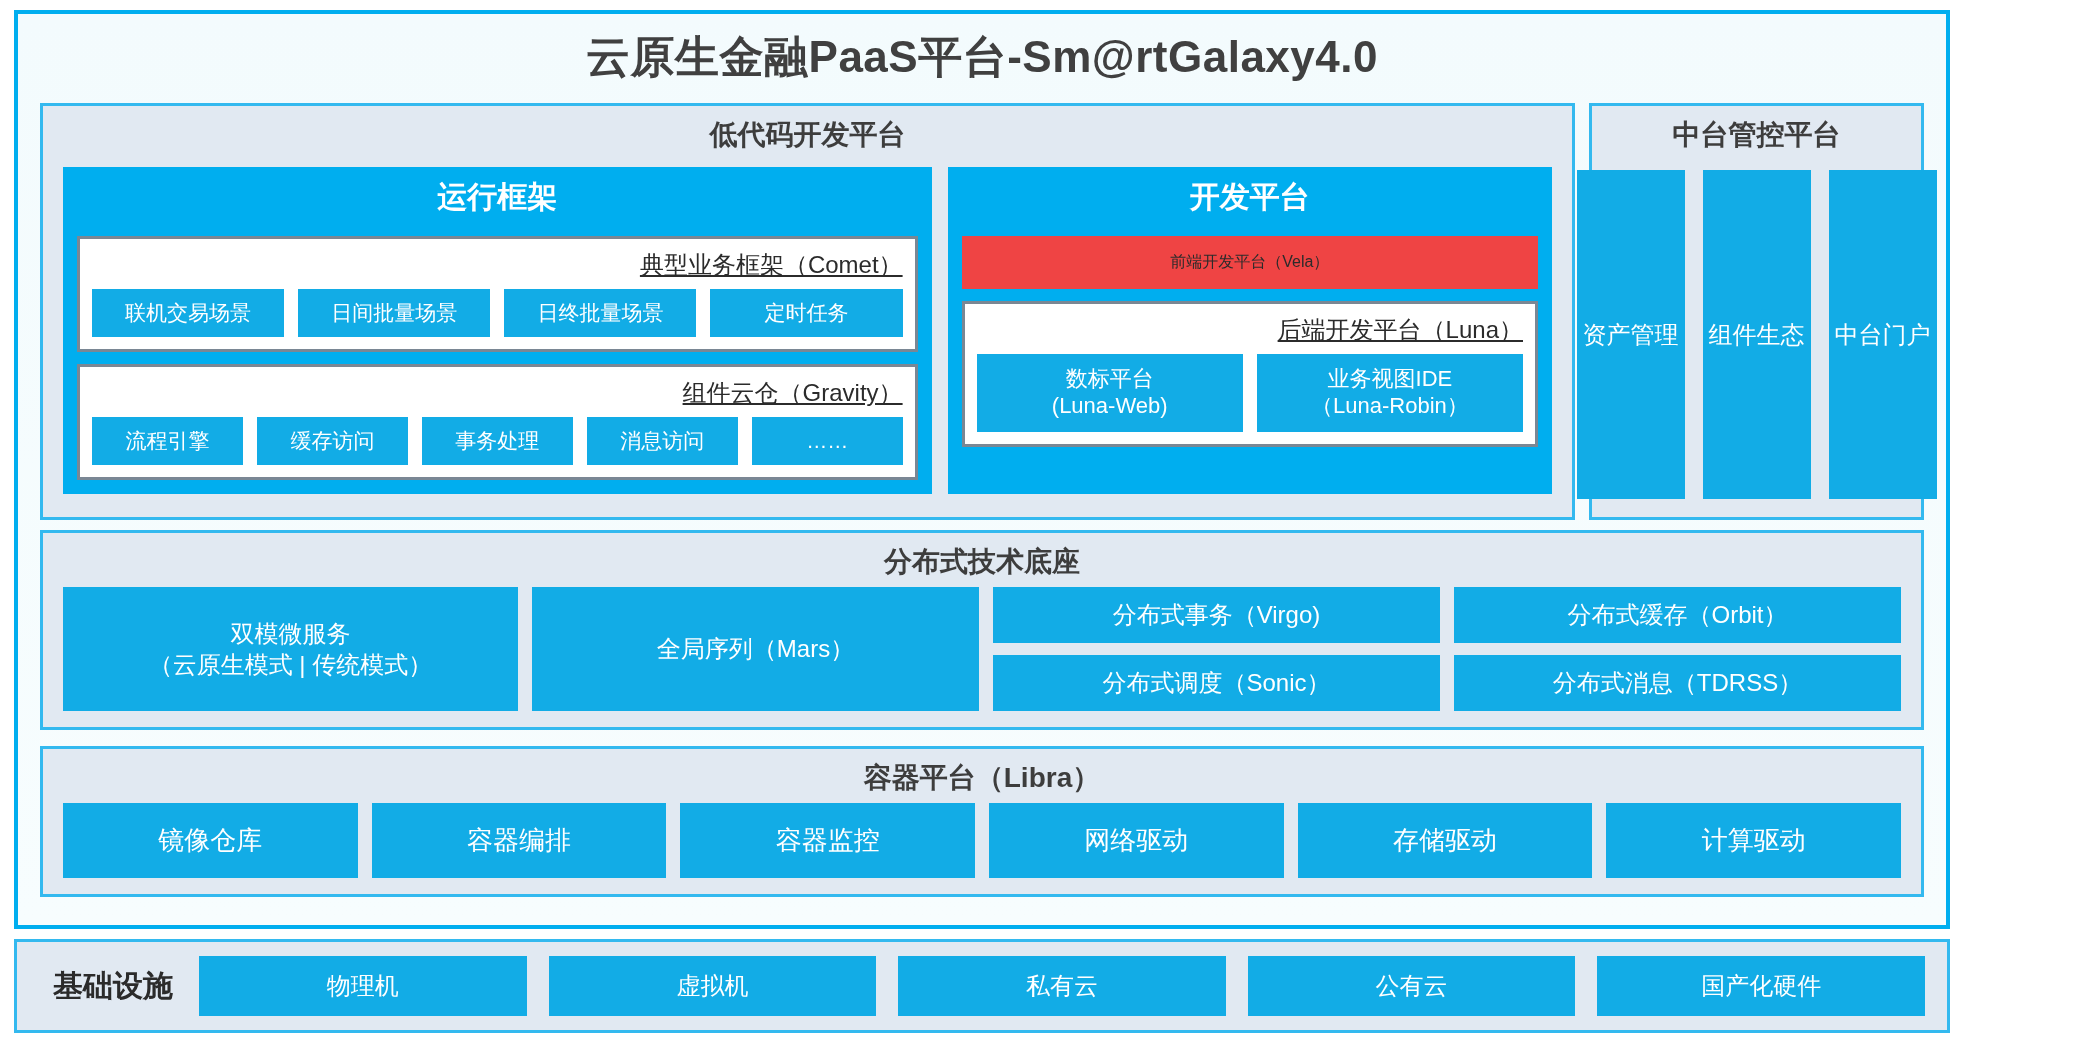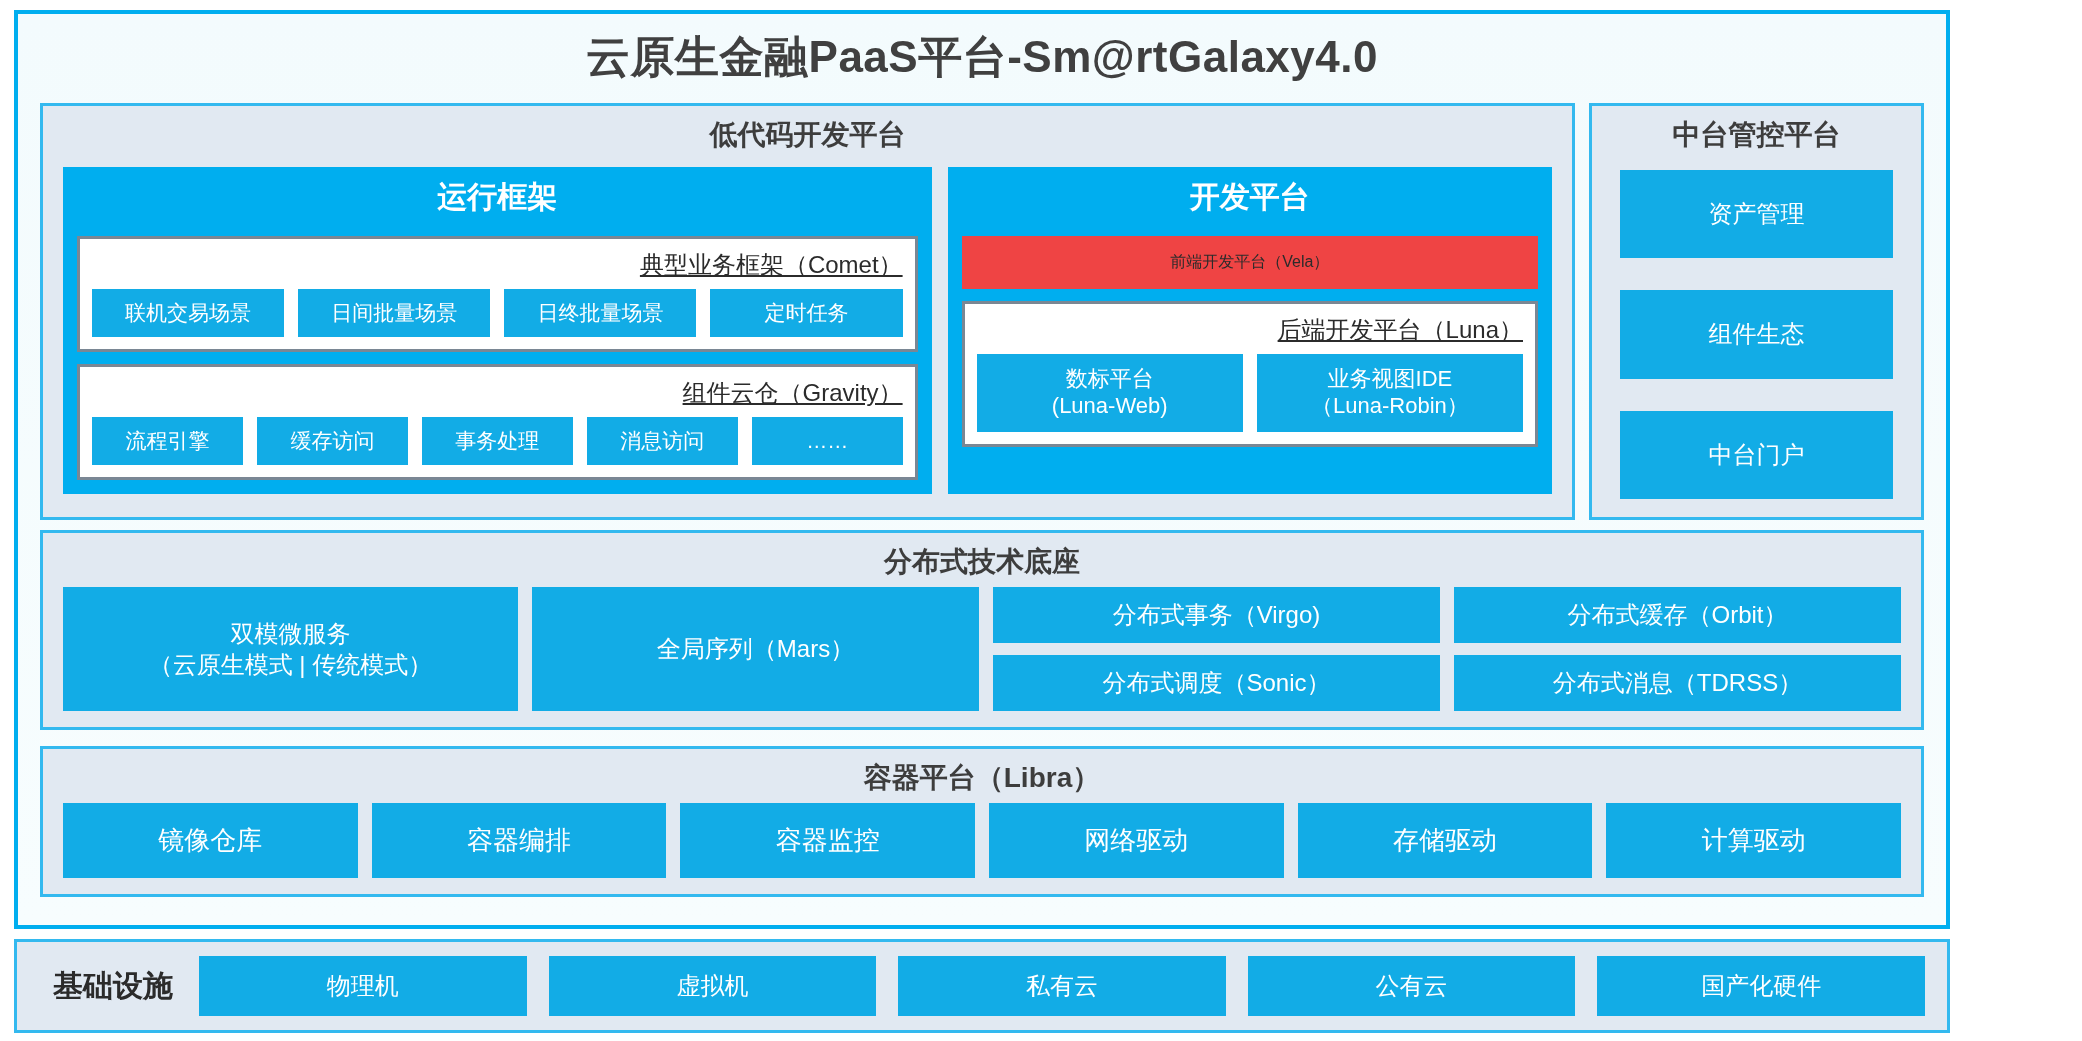--- a/index.html
+++ b/index.html
@@ -153,22 +153,22 @@
   
   .console-band {
     width: 335px;
     flex: 0 0 335px;
     padding: 0 0 18px 0;
     display: flex;
     flex-direction: column;
   }
   .console-items {
     display: flex;
-    flex-direction: column;
-    gap: 32px;
+    flex-direction: row;
+    gap: 18px;
     padding: 10px 28px 0 28px;
     flex: 1 1 auto;
     justify-content: center;
     font-family: Liberation Serif, serif;
   }
   .console-items .chip {
     font-size: 24px;
     padding: 16px 6px;
   }
 

